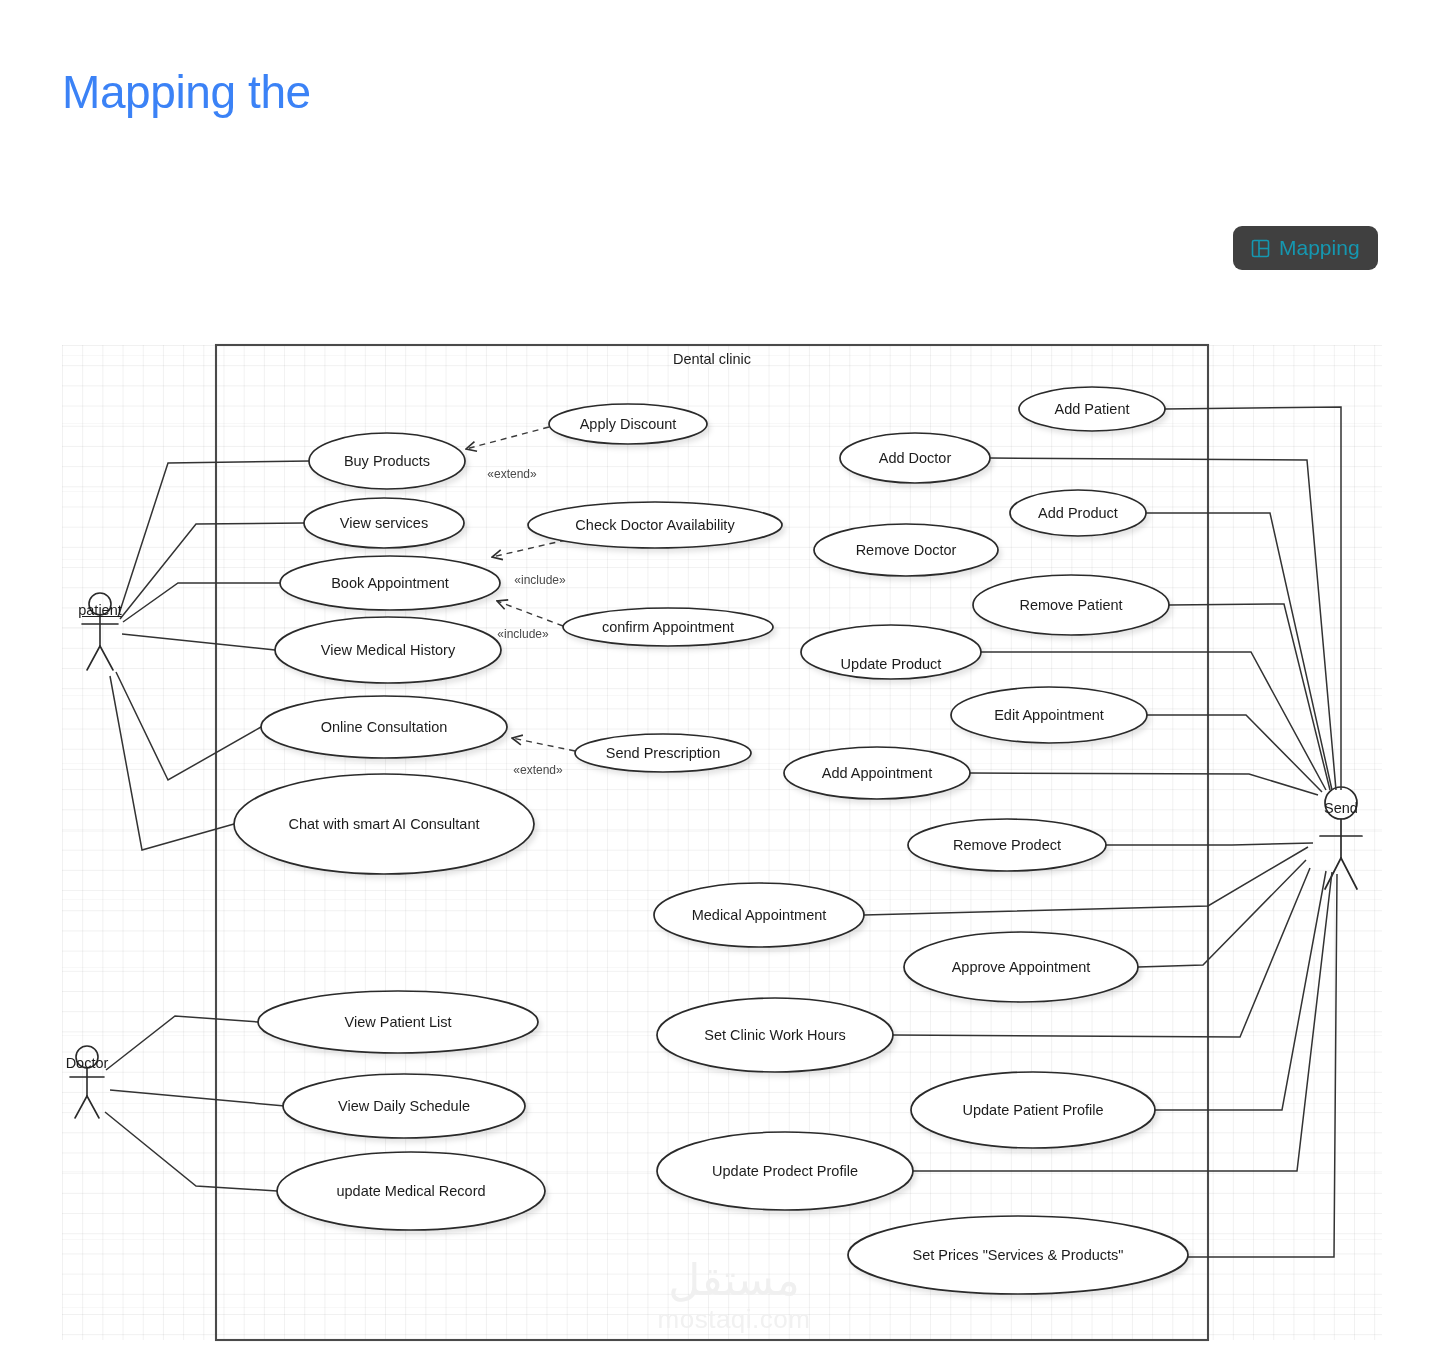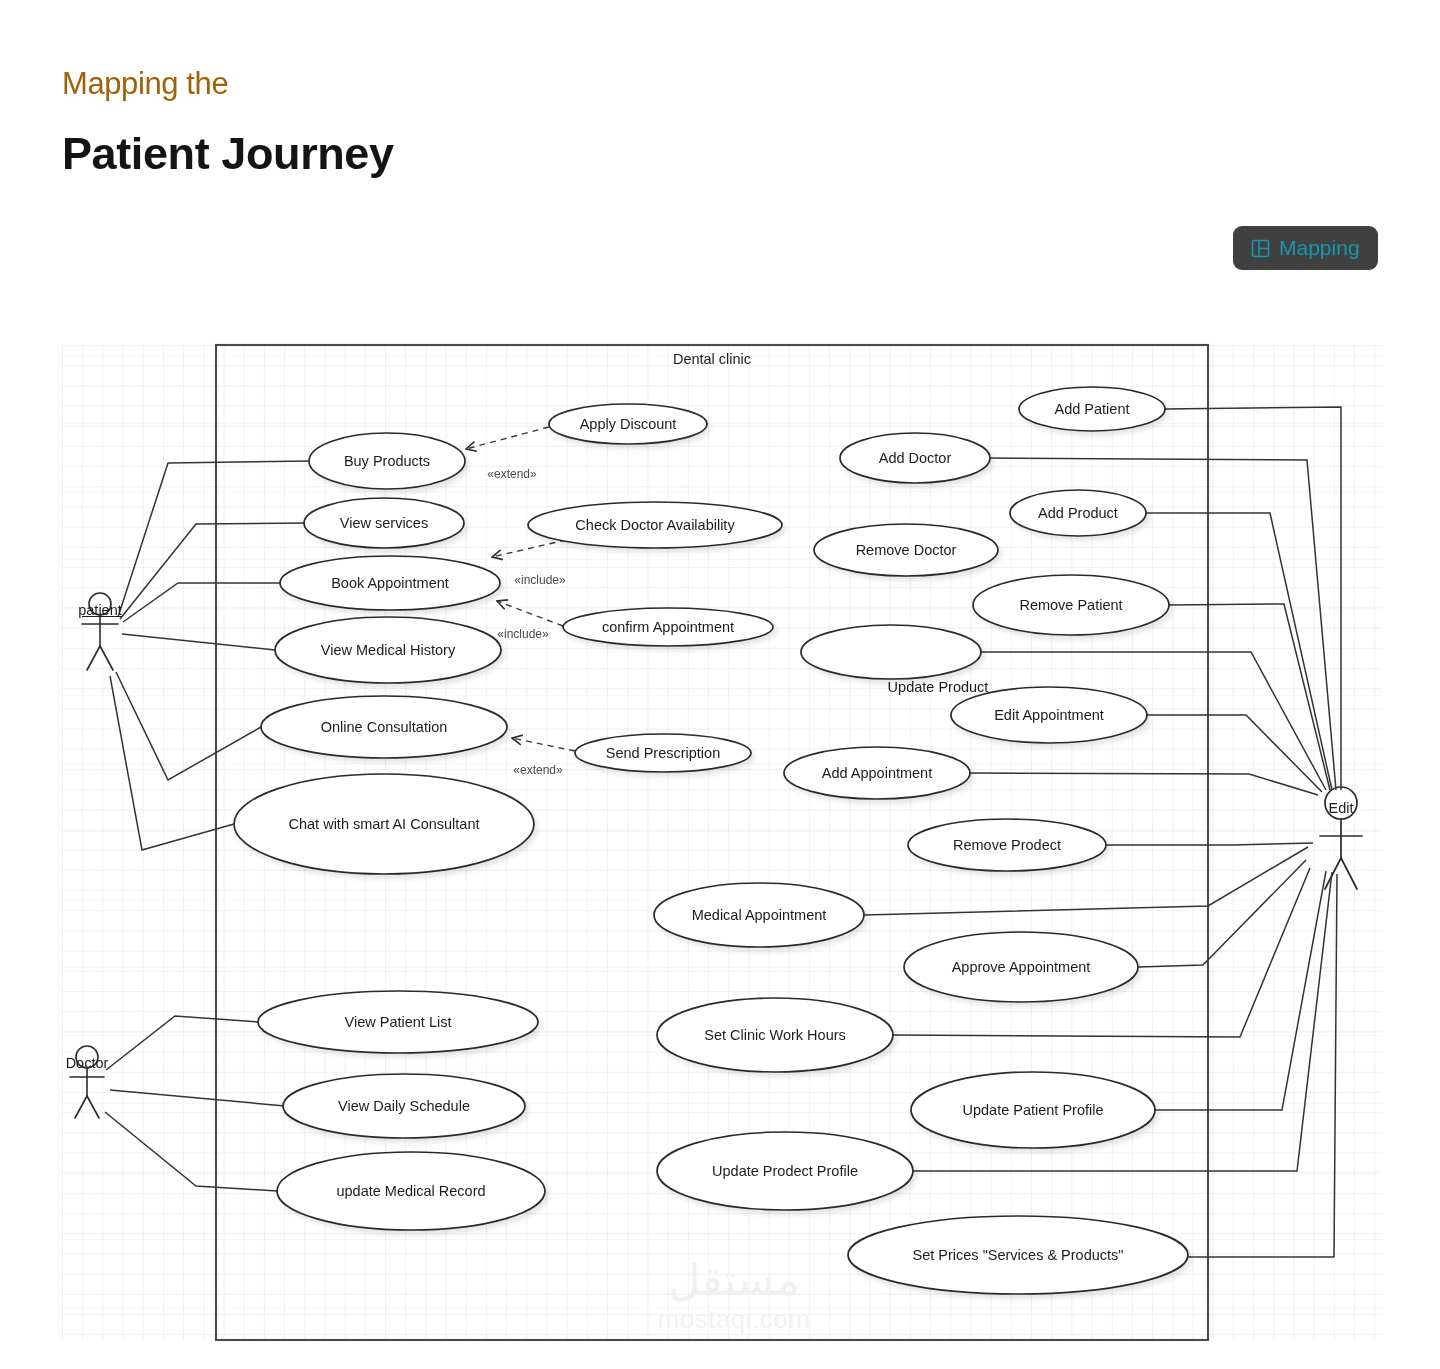--- a/index.html
+++ b/index.html
@@ -19,23 +19,23 @@
   #header {
     position: absolute;
     left: 0; top: 0;
     width: 1440px;
     height: 335px;
   }
   .title-line1 {
     position: absolute;
     left: 62px;
     top: 66px;
-    font-size: 31px;
+    font-size: 46px;
     font-weight: 400;
-    color: #a16207;
+    color: #3b82f6;
     letter-spacing: -0.4px;
     line-height: 1.15;
     white-space: nowrap;
   }
   .title-line2 {
     position: absolute;
     left: 62px;
     top: 128px;
     font-size: 45px;
     font-weight: 700;
@@ -136,21 +136,20 @@
     letter-spacing: 0.5px;
     line-height: 1.2;
     margin-top: 2px;
   }
 </style>
 </head>
 <body>
 
 <div id="header">
   <div class="title-line1">Mapping the</div>
-  <div class="title-line2">Patient Journey</div>
 
   <div id="mapping-badge">
     <span>
       <svg class="badge-ico" width="19" height="19" viewBox="0 0 19 19">
         <rect x="1.5" y="1.5" width="16" height="16" rx="1.6" fill="none" stroke="#1597b0" stroke-width="1.6"></rect>
         <line x1="8" y1="1.5" x2="8" y2="17.5" stroke="#1597b0" stroke-width="1.6"></line>
         <line x1="8" y1="9.5" x2="17.5" y2="9.5" stroke="#1597b0" stroke-width="1.6"></line>
       </svg>
     </span>
     <span class="badge-label">Mapping</span>
@@ -281,33 +280,33 @@
     <div class="uc-label" style="left: 668px; top: 627px;">confirm  Appointment</div>
     <div class="uc-label" style="left: 663px; top: 753px;">Send Prescription</div>
     <div class="uc-label" style="left: 398px; top: 1022px;">View Patient List</div>
     <div class="uc-label" style="left: 404px; top: 1106px;">View Daily Schedule</div>
     <div class="uc-label" style="left: 411px; top: 1191px;">update Medical Record</div>
     <div class="uc-label" style="left: 1092px; top: 409px;">Add Patient</div>
     <div class="uc-label" style="left: 915px; top: 458px;">Add Doctor</div>
     <div class="uc-label" style="left: 1078px; top: 513px;">Add Product</div>
     <div class="uc-label" style="left: 906px; top: 550px; text-align: right;">Remove Doctor</div>
     <div class="uc-label" style="left: 1071px; top: 605px;">Remove Patient</div>
-    <div class="uc-label" style="left: 891px; top: 687px; margin-left: 47px;">Update Product</div>
+    <div class="uc-label" style="left: 891px; top: 664px;">Update Product</div>
     <div class="uc-label" style="left: 1049px; top: 715px;">Edit Appointment</div>
     <div class="uc-label" style="left: 877px; top: 773px;">Add Appointment</div>
     <div class="uc-label" style="left: 1007px; top: 845px;">Remove Prodect</div>
     <div class="uc-label" style="left: 759px; top: 915px;">Medical Appointment</div>
     <div class="uc-label" style="left: 1021px; top: 967px;">Approve Appointment</div>
     <div class="uc-label" style="left: 775px; top: 1035px;">Set Clinic Work Hours</div>
     <div class="uc-label" style="left: 1033px; top: 1110px;">Update Patient Profile</div>
     <div class="uc-label" style="left: 785px; top: 1171px;">Update Prodect Profile</div>
     <div class="uc-label" style="left: 1018px; top: 1255px;">Set Prices "Services &amp; Products"</div>
     <div class="actor-label" style="left: 100px; top: 610px; text-decoration: underline;">patient</div>
     <div class="actor-label" style="left: 87px; top: 1063px;">Doctor</div>
-    <div class="actor-label" style="left: 1341px; top: 808px;">Edit</div>
+    <div class="actor-label" style="left: 1341px; top: 808px;">Send</div>
     <div class="stereo-label" style="left: 512px; top: 474px;">«extend»</div>
     <div class="stereo-label" style="left: 540px; top: 580px;">«include»</div>
     <div class="stereo-label" style="left: 523px; top: 634px;">«include»</div>
     <div class="stereo-label" style="left: 538px; top: 770px;">«extend»</div>
     <div class="system-label" style="left: 712px; top: 359px;">Dental clinic</div>
   </div>
 
 <div id="watermark">
   <div class="wm-ar">مستقل</div>
   <div class="wm-en">mostaqi.com</div>

